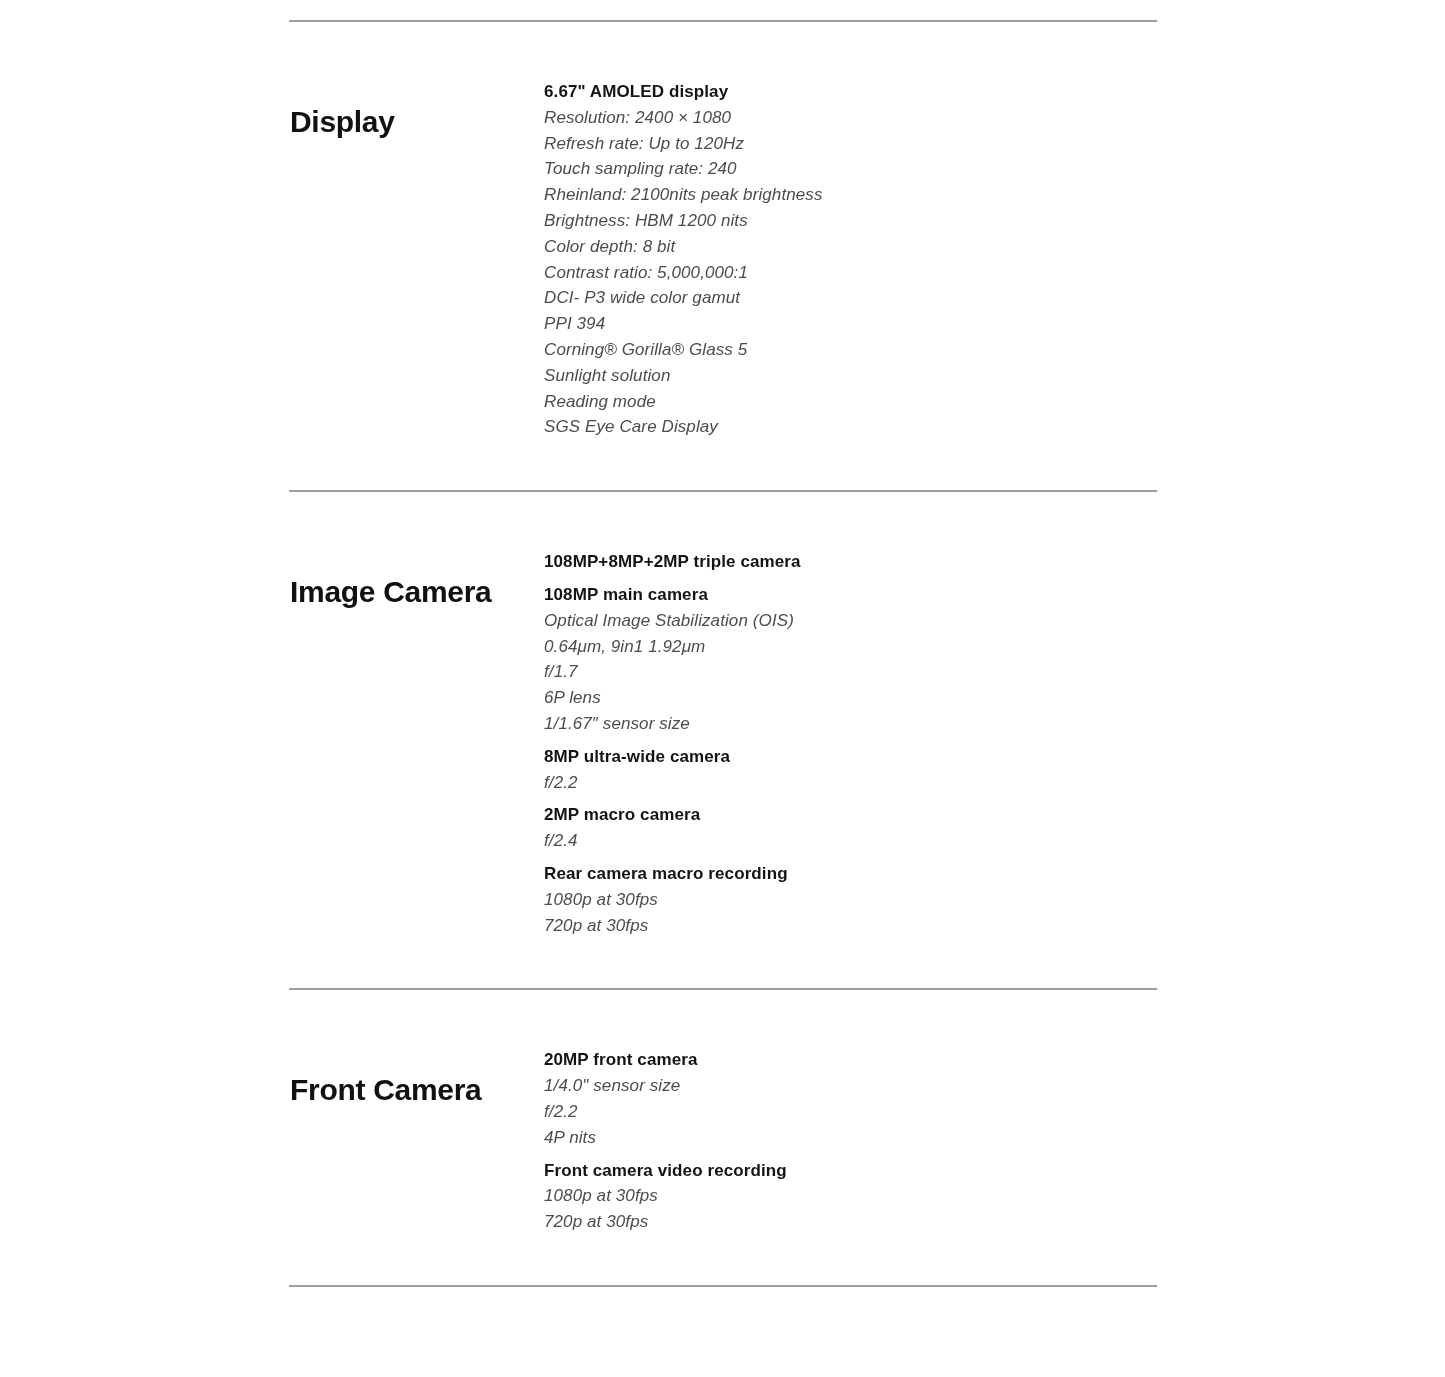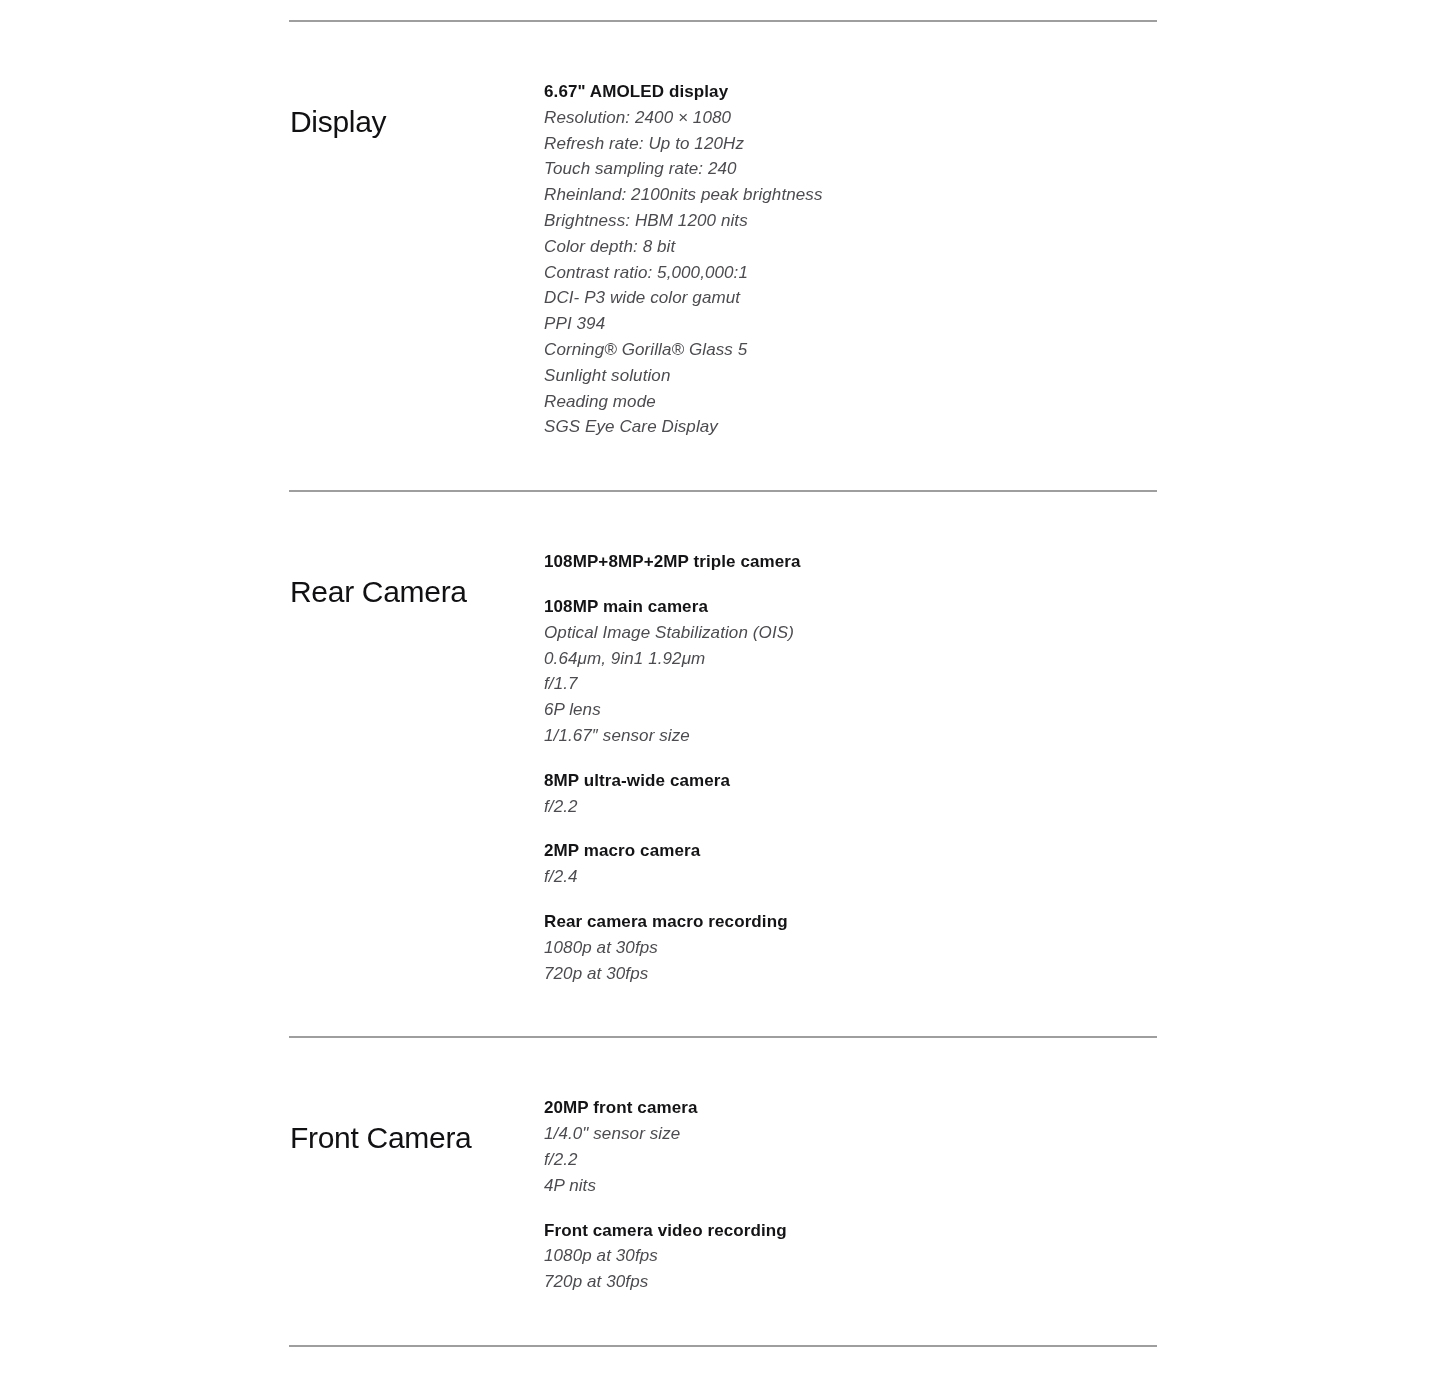--- a/index.html
+++ b/index.html
@@ -30,34 +30,34 @@
   .spec-section {
     display: flex;
     align-items: flex-start;
     border-top: 2px solid var(--divider-color);
     padding: 57px 0 50px 1px;
   }
   .section-title {
     width: 254px;
     flex: 0 0 254px;
     font-size: 30px;
-    font-weight: normal;
+    font-weight: bold;
     color: var(--heading-color);
     letter-spacing: -0.3px;
     line-height: 1.15;
     padding-top: 1px;
   }
   .section-specs {
     flex: 1 1 auto;
     max-width: 575px;
     font-size: 17px;
     line-height: 25.8px;
     color: var(--body-color);
   }
-  .spec-group + .spec-group { margin-top: 19px; }
+  .spec-group + .spec-group { margin-top: 7px; }
   .spec-group-heading {
     font-weight: bold;
     color: var(--bold-color);
     letter-spacing: 0.1px;
   }
   .spec-line { letter-spacing: 0.1px; font-style: italic; }
 </style>
 </head>
 <body>
 
@@ -94,21 +94,21 @@
   <div class="spec-line">Reading mode</div>
 
 
   <div class="spec-line">SGS Eye Care Display</div>
 </div>
   </div>
 </div>
   </section>
 
   <section class="spec-section">
-    <h2 class="section-title">Rear Camera</h2>
+    <h2 class="section-title">Image Camera</h2>
     <div class="section-specs">
   <div class="spec-group">
     <div class="spec-group-heading">108MP+8MP+2MP triple camera</div>
     <div class="spec-group-lines"></div>
   </div>
 
   <div class="spec-group">
     <div class="spec-group-heading">108MP main camera</div>
     <div class="spec-group-lines">
   <div class="spec-line">Optical Image Stabilization (OIS)</div>

